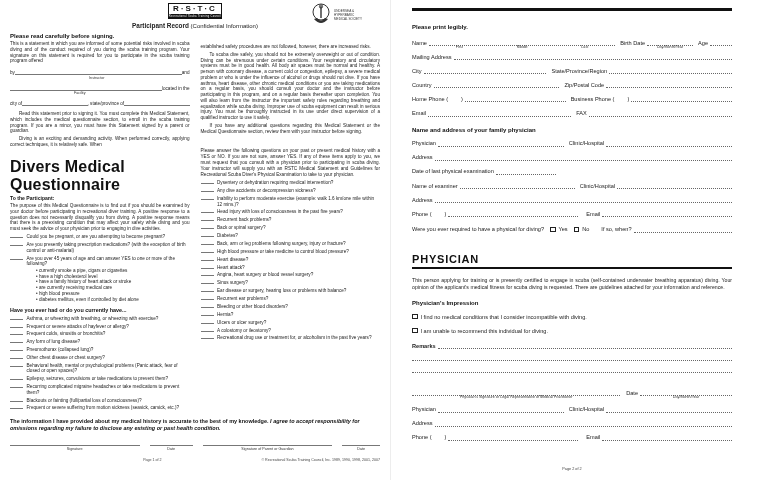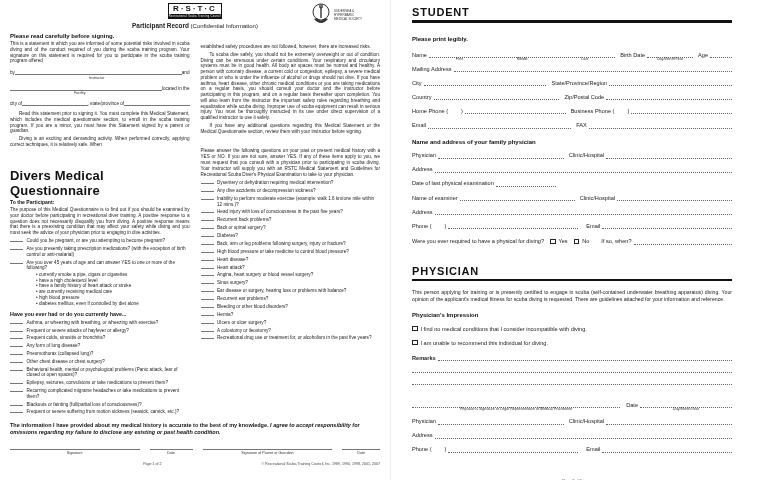--- a/index.html
+++ b/index.html
@@ -24,21 +24,21 @@
   .col{width:50%}
   .h-read{font-size:6px;font-weight:bold;color:#111}
   .p{font-size:4.65px;line-height:1.24;text-align:justify;color:#222;margin-top:2px}
   .indent{text-indent:9px}
   .fline{display:flex;align-items:flex-end;font-size:4.65px;margin-top:6px}
   .ul{border-bottom:1px solid #777;height:5px}
   .grow{flex:1}
   .cap{font-size:3.7px;color:#333;text-align:center;margin-top:.5px}
   .cap-ins{margin-left:20px;margin-right:26px}
   .cap-fac{margin-right:40px}
-  .dmq{font-size:13px;font-weight:bold;color:#111;margin-top:20px;letter-spacing:.2px}
+  .dmq{font-size:16px;font-weight:bold;color:#111;margin-top:10px;letter-spacing:.2px}
   .bold-sub{font-size:5.1px;font-weight:bold;margin-top:1.5px;color:#111}
   .q{display:flex;margin-top:2.4px;font-size:4.65px;line-height:1.18}
   .q .blank{flex:none;width:13px;margin-right:3.5px;border-bottom:1px solid #777;height:4px}
   .bullets{margin-left:26px;margin-top:1px}
   .bullet{font-size:4.65px;line-height:1.28}
   .bullet::before{content:"• "}
   .have{font-size:5.4px;font-weight:bold;margin-top:4px;color:#111}
   .closing{font-size:5.5px;font-weight:bold;color:#111;margin-top:7px;line-height:1.3}
   .closing i{font-style:italic}
   .sigrow{display:flex;align-items:flex-start;margin-top:13px;gap:10px}
@@ -365,21 +365,20 @@
     </div>
   </div>
 
   <div class="p1foot">
     <span class="pg">Page 1 of 2</span>
     <span class="cr">© Recreational Scuba Training Council, Inc. 1989, 1990, 1998, 2001, 2007</span>
   </div>
 </div>
 
 <div class="page" id="page2">
-  <div class="sec-h">STUDENT</div>
   <div class="rule"></div>
 
   <div class="legibly">Please print legibly.</div>
 
   <div class="row" style="margin-top:10px">
     <span class="lbl">Name</span>
     <span class="dfill grow fillcol">
       <span class="caps">
         <span>First</span>
         <span>Middle</span>

